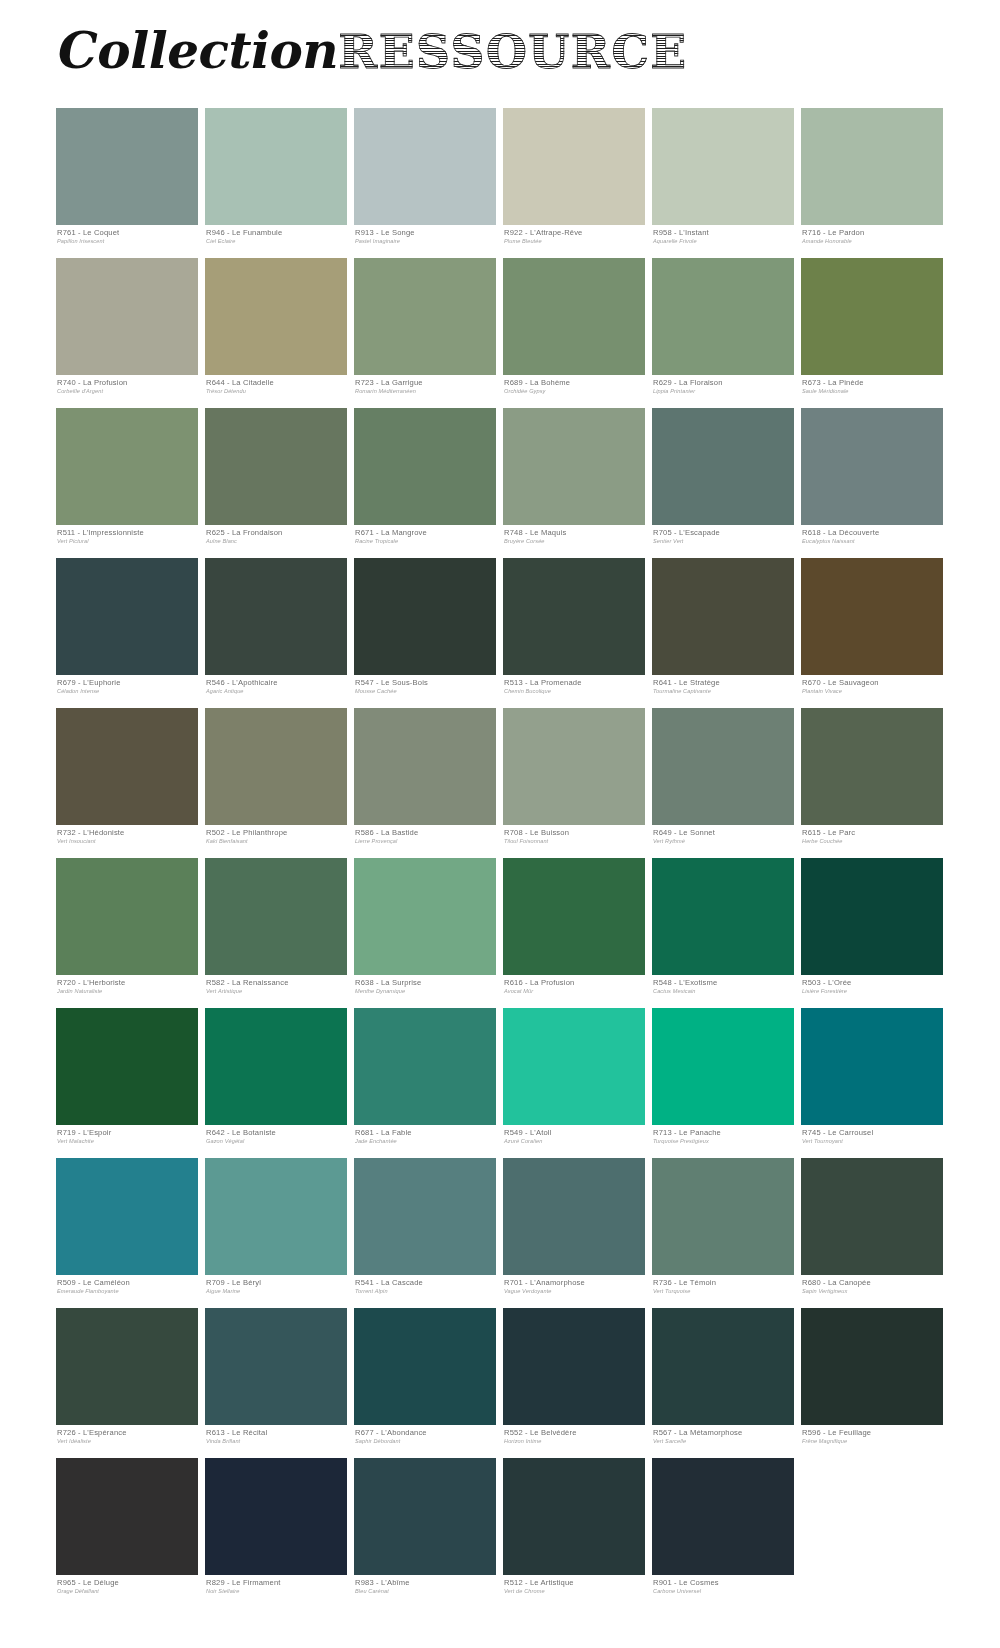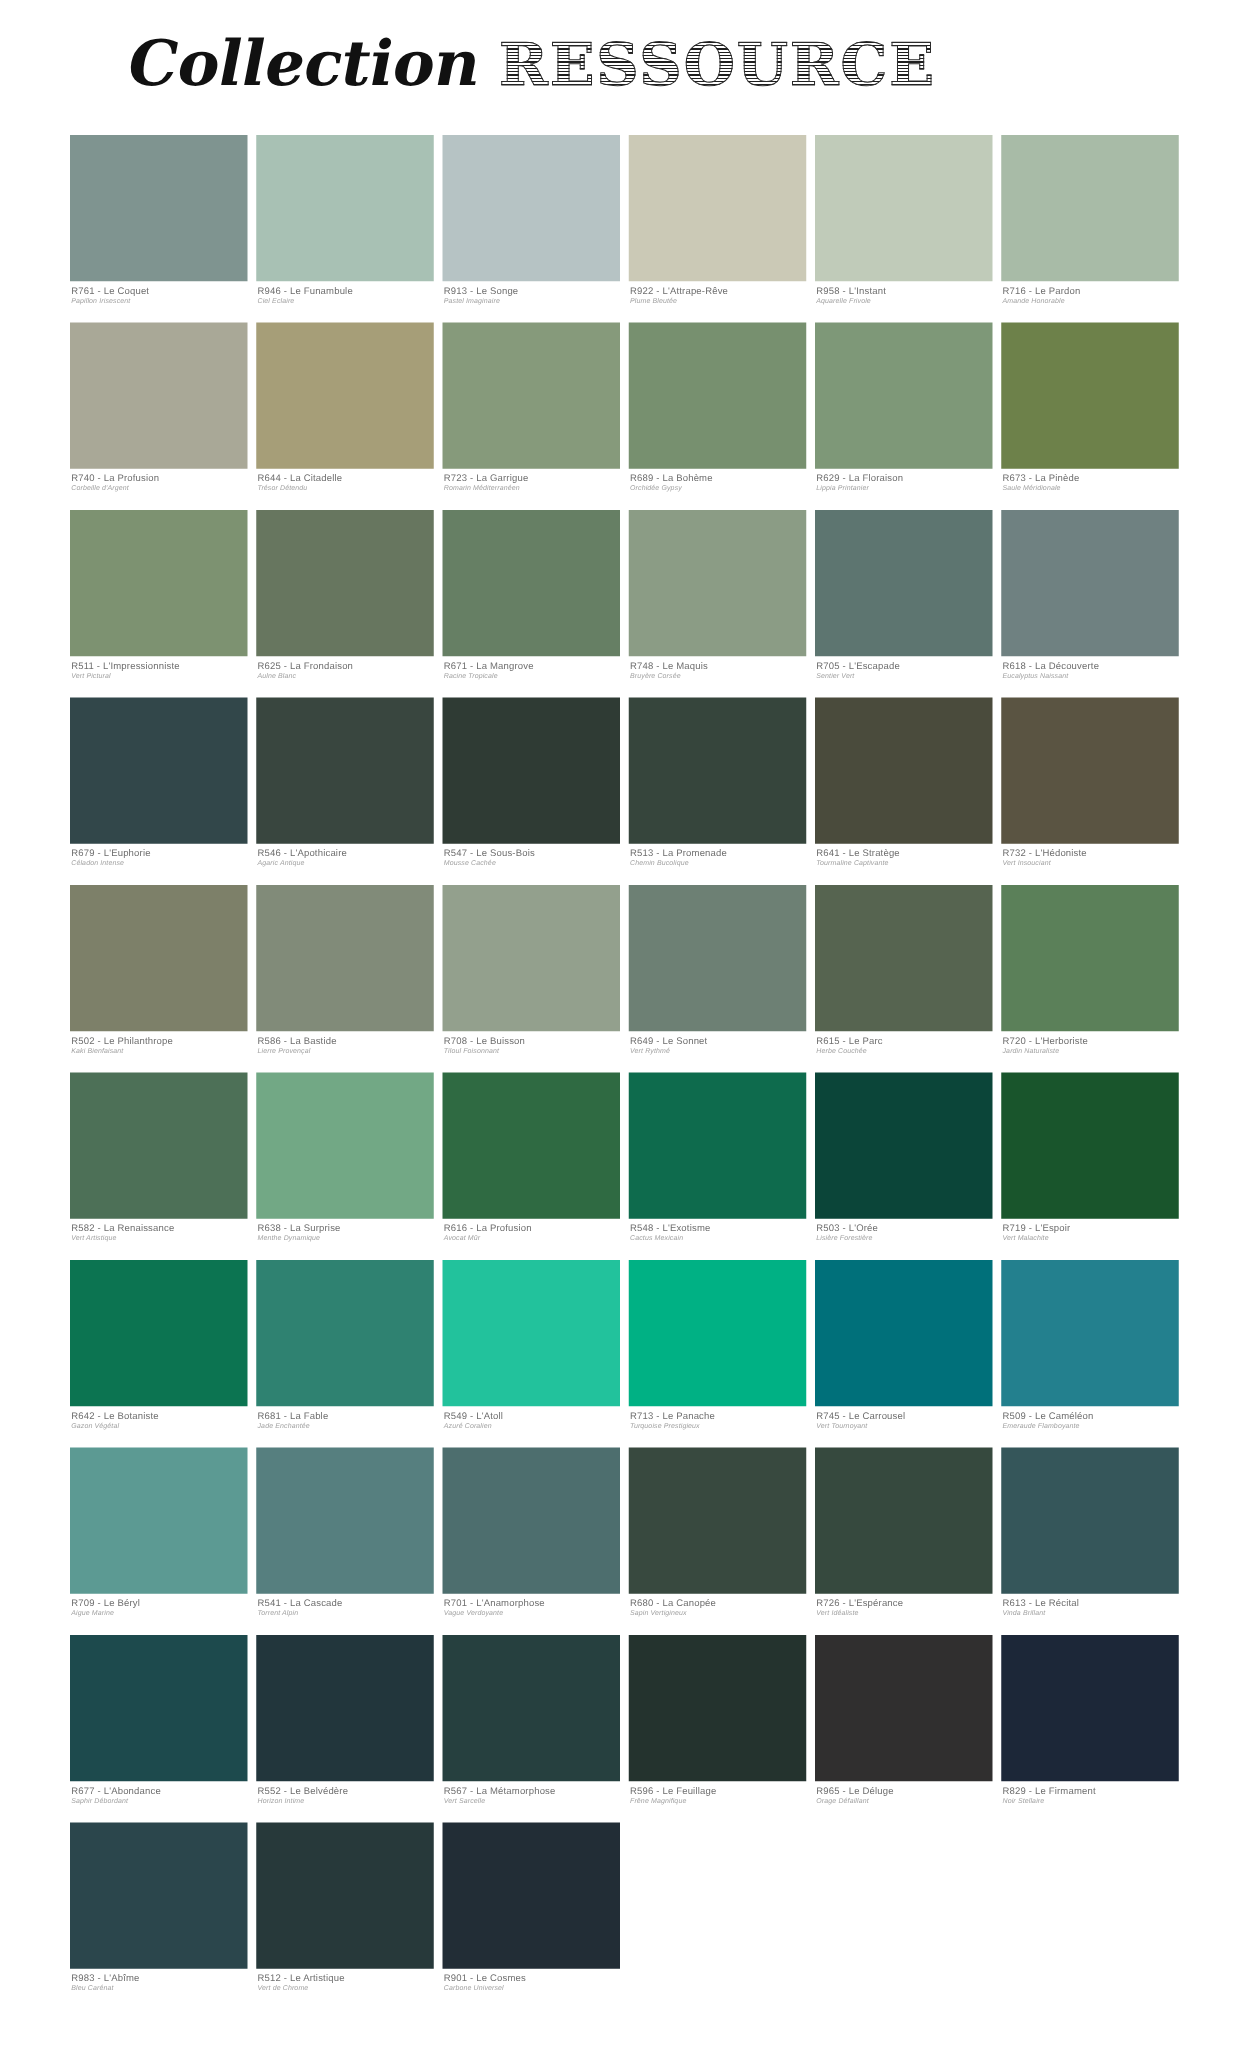--- a/index.html
+++ b/index.html
@@ -19,23 +19,21 @@
 
   
   .page-header {
     padding: 26px 0 0 58px;
     height: 100px;
   }
 
   .title-line {
     display: flex;
     align-items: baseline;
-    gap: 16px;
     white-space: nowrap;
-    margin-left: 45px;
   }
 
   .title-script {
     font-family: "DejaVu Serif", serif;
     font-style: italic;
     font-weight: 700;
     font-size: 50px;
     letter-spacing: -0.5px;
     color: #111111;
     line-height: 1;
@@ -278,20 +276,27 @@
       </div>
     </div>
     <div class="swatch-cell">
       <div class="swatch-chip" title="R641 - Le Stratège" style="background-color: rgb(74, 75, 60);"></div>
       <div class="swatch-meta">
         <span class="swatch-name">R641 - Le Stratège</span>
         <span class="swatch-sub">Tourmaline Captivante</span>
       </div>
     </div>
     <div class="swatch-cell">
+      <div class="swatch-chip" title="R670 - Le Sauvageon" style="background-color: rgb(92, 73, 44);"></div>
+      <div class="swatch-meta">
+        <span class="swatch-name">R670 - Le Sauvageon</span>
+        <span class="swatch-sub">Plantain Vivace</span>
+      </div>
+    </div>
+    <div class="swatch-cell">
       <div class="swatch-chip" title="R732 - L'Hédoniste" style="background-color: rgb(90, 84, 66);"></div>
       <div class="swatch-meta">
         <span class="swatch-name">R732 - L'Hédoniste</span>
         <span class="swatch-sub">Vert Insouciant</span>
       </div>
     </div>
     <div class="swatch-cell">
       <div class="swatch-chip" title="R502 - Le Philanthrope" style="background-color: rgb(125, 128, 105);"></div>
       <div class="swatch-meta">
         <span class="swatch-name">R502 - Le Philanthrope</span>
@@ -432,20 +437,27 @@
       </div>
     </div>
     <div class="swatch-cell">
       <div class="swatch-chip" title="R701 - L'Anamorphose" style="background-color: rgb(77, 110, 110);"></div>
       <div class="swatch-meta">
         <span class="swatch-name">R701 - L'Anamorphose</span>
         <span class="swatch-sub">Vague Verdoyante</span>
       </div>
     </div>
     <div class="swatch-cell">
+      <div class="swatch-chip" title="R736 - Le Témoin" style="background-color: rgb(96, 127, 114);"></div>
+      <div class="swatch-meta">
+        <span class="swatch-name">R736 - Le Témoin</span>
+        <span class="swatch-sub">Vert Turquoise</span>
+      </div>
+    </div>
+    <div class="swatch-cell">
       <div class="swatch-chip" title="R680 - La Canopée" style="background-color: rgb(56, 73, 63);"></div>
       <div class="swatch-meta">
         <span class="swatch-name">R680 - La Canopée</span>
         <span class="swatch-sub">Sapin Vertigineux</span>
       </div>
     </div>
     <div class="swatch-cell">
       <div class="swatch-chip" title="R726 - L'Espérance" style="background-color: rgb(54, 73, 62);"></div>
       <div class="swatch-meta">
         <span class="swatch-name">R726 - L'Espérance</span>

